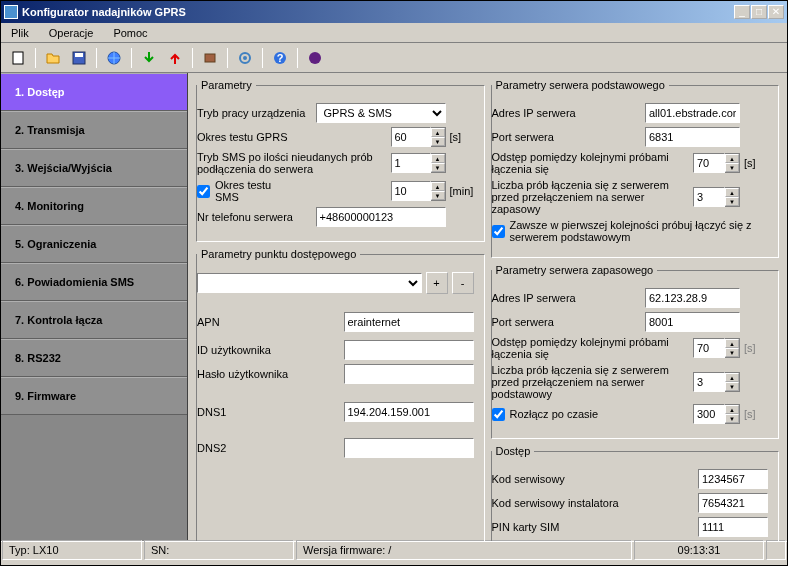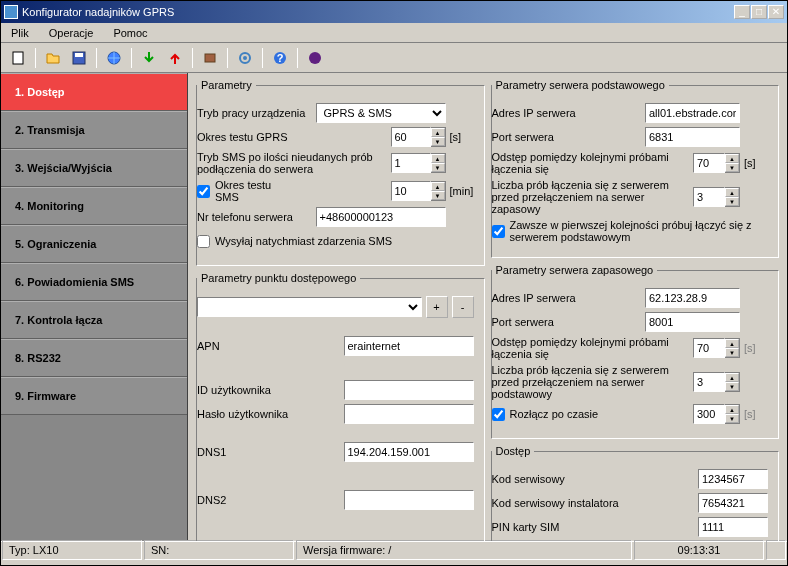--- a/index.html
+++ b/index.html
@@ -1,30 +1,30 @@
 <!DOCTYPE html>
 <html><head>
 <meta charset="utf-8">
 <style>
 *{box-sizing:border-box;margin:0;padding:0;font-family:Tahoma,Arial,sans-serif;font-size:11px}
 body{background:#d4d0c8;width:788px;height:566px;overflow:hidden;border:1px solid #000}
 .titlebar{background:linear-gradient(to right,#0a246a,#a6caf0);color:#fff;height:22px;display:flex;align-items:center;padding:0 3px;justify-content:space-between}
-.titlebar .t{font-weight:normal;display:flex;align-items:center;gap:4px;font-size:12px}
+.titlebar .t{font-weight:bold;display:flex;align-items:center;gap:4px;font-size:12px}
 .titlebar .t .ico{width:14px;height:14px;background:#4a90d0;border:1px solid #fff}
 .winbtns{display:flex;gap:1px}
 .winbtn{width:16px;height:14px;background:#d4d0c8;border:1px outset #fff;display:flex;align-items:center;justify-content:center;font-family:Arial;font-size:10px;line-height:10px}
 .menubar{background:#d4d0c8;height:20px;display:flex;align-items:center;gap:20px;padding:0 10px;border-bottom:1px solid #808080}
 .menubar span{cursor:default}
 .toolbar{background:#d4d0c8;height:30px;display:flex;align-items:center;gap:4px;padding:0 6px;border-bottom:1px solid #808080}
 .tbtn{width:22px;height:22px;display:flex;align-items:center;justify-content:center;border:1px solid transparent}
 .sep{width:1px;height:20px;background:#808080;margin:0 2px;border-right:1px solid #fff}
 .main{display:flex;height:468px}
 .sidebar{width:187px;background:#888;border-right:1px solid #404040}
 .sideitem{height:38px;display:flex;align-items:center;padding:0 14px;color:#000;font-weight:bold;cursor:pointer;background:#909090;border-top:1px solid #b0b0b0;border-bottom:1px solid #606060}
-.sideitem.active{background:#ef4444;color:#fff}
+.sideitem.active{background:#8b5cf6;color:#fff}
 .content{flex:1;padding:6px 8px;display:grid;grid-template-columns:1fr 1fr;gap:6px;overflow:auto}
 fieldset{border:1px solid #fff;border-top-color:#808080;border-left-color:#808080;padding:8px 10px 10px 0;position:relative}
 legend{padding:0 4px;background:#d4d0c8}
 .row{display:flex;align-items:center;margin:4px 0;min-height:20px}
 .lbl{flex:1;padding-right:6px}
 .unit{width:28px;padding-left:4px}
 .sel,.txt{border:1px solid #808080;border-right-color:#fff;border-bottom-color:#fff;background:#fff;height:20px;padding:1px 3px;font-size:11px}
 select.sel{height:20px}
 .spin{display:flex;align-items:center}
 .spin .txt{width:40px;text-align:left}
@@ -181,51 +181,47 @@
                 <div>▼</div>
               </div>
             </div>
             <span class="unit">[min]</span>
           </div>
         <div class="row">
             <span class="lbl">Nr telefonu serwera</span>
             <input class="txt w140" value="+48600000123" style="">
             <span class="unit"></span>
           </div>
-        <div class="row">
-            <input type="checkbox" class="chk" style="">
-            <span>Wysyłaj natychmiast zdarzenia SMS</span>
-          </div>
       </fieldset>
 
       <fieldset style="flex:1">
         <legend>Parametry punktu dostępowego</legend>
         <div class="row">
             <select class="sel" style="flex:1"><option></option></select>
             <button class="btn">+</button>
             <button class="btn">-</button>
           </div>
         <div style="height:10px"></div>
         <div class="row">
             <span class="lbl">APN</span>
             <input class="txt w140" value="erainternet" style="">
           </div>
-        <div class="row" style="margin-top:24px">
+        <div class="row" style="margin-top:8px">
             <span class="lbl">ID użytkownika</span>
             <input class="txt w140" value="" style="">
           </div>
         <div class="row" style="margin-top:0">
             <span class="lbl">Hasło użytkownika</span>
             <input class="txt w140" value="" style="">
           </div>
         <div class="row" style="margin-top:18px">
             <span class="lbl">DNS1</span>
             <input class="txt w140" value="194.204.159.001" style="">
           </div>
-        <div class="row" style="margin-top:28px">
+        <div class="row" style="margin-top:16px">
             <span class="lbl">DNS2</span>
             <input class="txt w140" value="" style="">
           </div>
       </fieldset>
     </div>
 
     <div class="col right">
       <fieldset>
         <legend>Parametry serwera podstawowego</legend>
         <div class="row">

